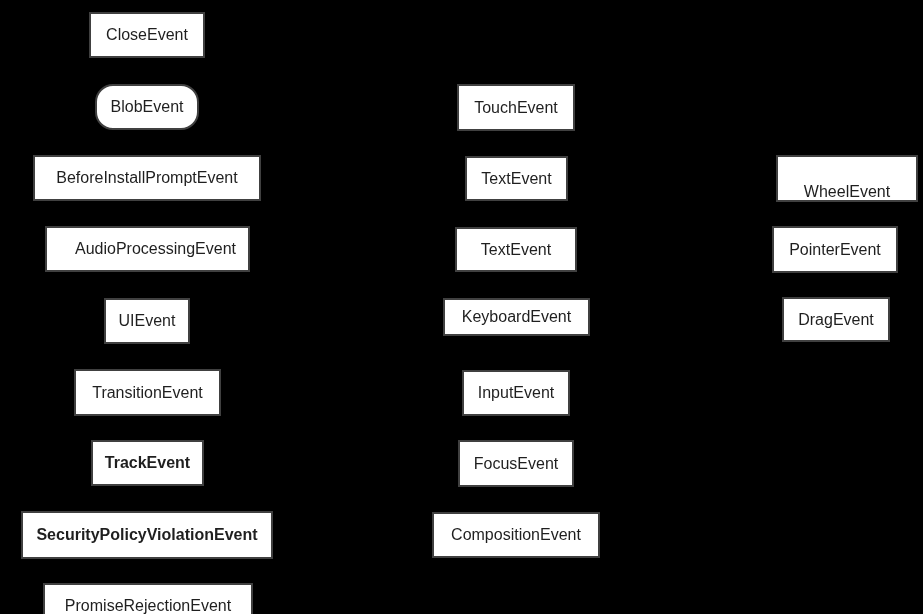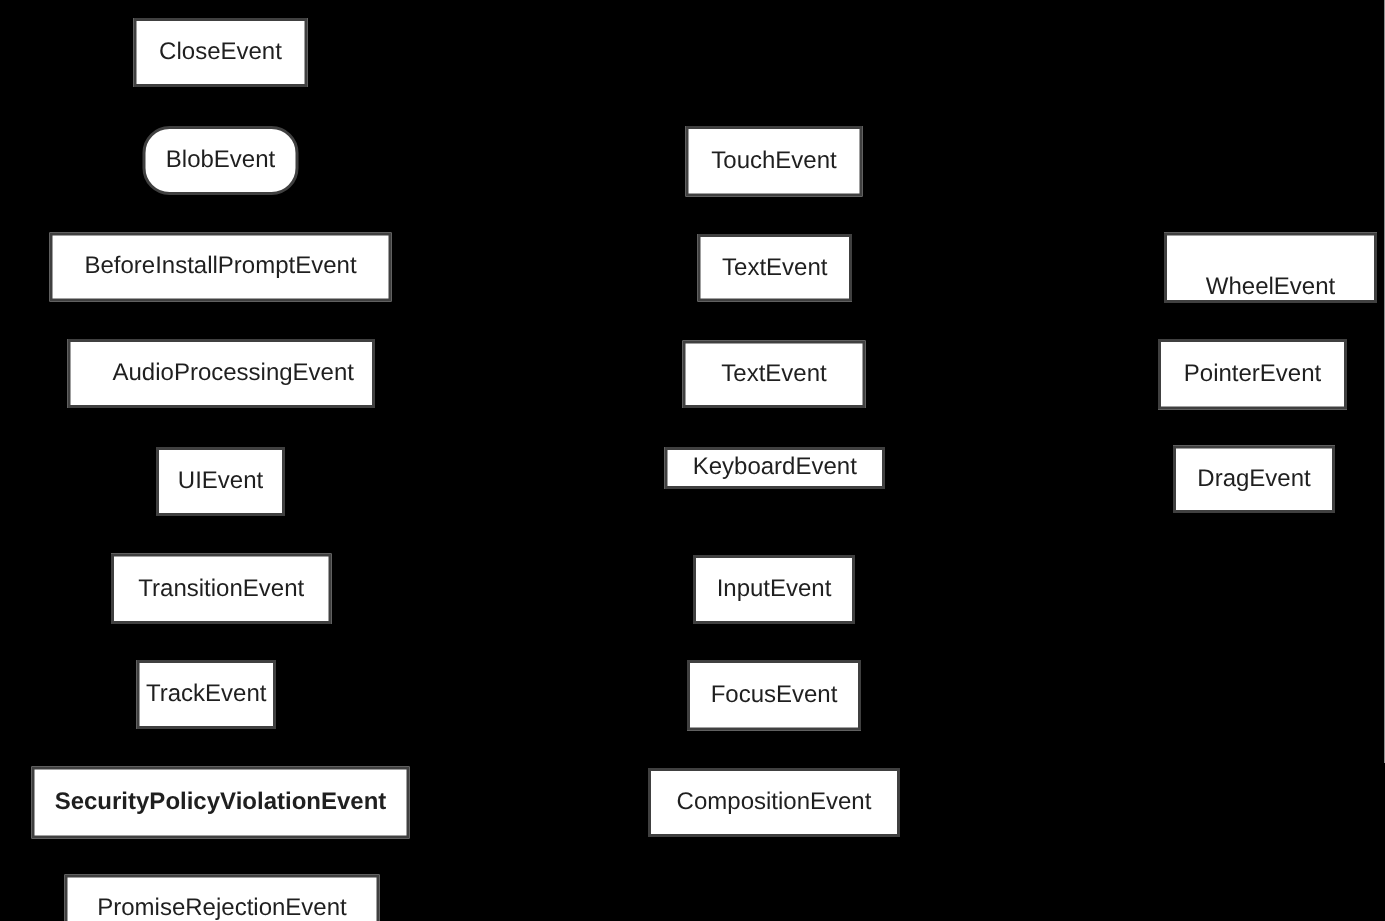--- a/index.html
+++ b/index.html
@@ -94,39 +94,39 @@
     </div>
     <div class="node" style="left: 45px; top: 226px; width: 205px; height: 46px; padding-left: 16px;">
       <span class="node-label">AudioProcessingEvent</span>
     </div>
     <div class="node" style="left: 104px; top: 298px; width: 86px; height: 46px;">
       <span class="node-label">UIEvent</span>
     </div>
     <div class="node" style="left: 74px; top: 369px; width: 147px; height: 47px;">
       <span class="node-label">TransitionEvent</span>
     </div>
-    <div class="node" style="left: 91px; top: 440px; width: 93px; height: 46px;">
+    <div class="node" style="left: 91px; top: 440px; width: 113px; height: 46px; font-weight: bold;">
       <span class="node-label">TrackEvent</span>
     </div>
     <div class="node" style="left: 21px; top: 511px; width: 252px; height: 48px; font-weight: bold;">
       <span class="node-label">SecurityPolicyViolationEvent</span>
     </div>
     <div class="node" style="left: 43px; top: 583px; width: 210px; height: 46px;">
       <span class="node-label">PromiseRejectionEvent</span>
     </div>
     <div class="node" style="left: 457px; top: 84px; width: 118px; height: 47px;">
       <span class="node-label">TouchEvent</span>
     </div>
     <div class="node" style="left: 465px; top: 156px; width: 103px; height: 45px;">
       <span class="node-label">TextEvent</span>
     </div>
     <div class="node" style="left: 455px; top: 227px; width: 122px; height: 45px;">
       <span class="node-label">TextEvent</span>
     </div>
-    <div class="node" style="left: 443px; top: 298px; width: 147px; height: 28px;">
+    <div class="node" style="left: 443px; top: 298px; width: 147px; height: 38px;">
       <span class="node-label">KeyboardEvent</span>
     </div>
     <div class="node" style="left: 462px; top: 370px; width: 108px; height: 46px;">
       <span class="node-label">InputEvent</span>
     </div>
     <div class="node" style="left: 458px; top: 440px; width: 116px; height: 47px;">
       <span class="node-label">FocusEvent</span>
     </div>
     <div class="node" style="left: 432px; top: 512px; width: 168px; height: 46px;">
       <span class="node-label">CompositionEvent</span>

